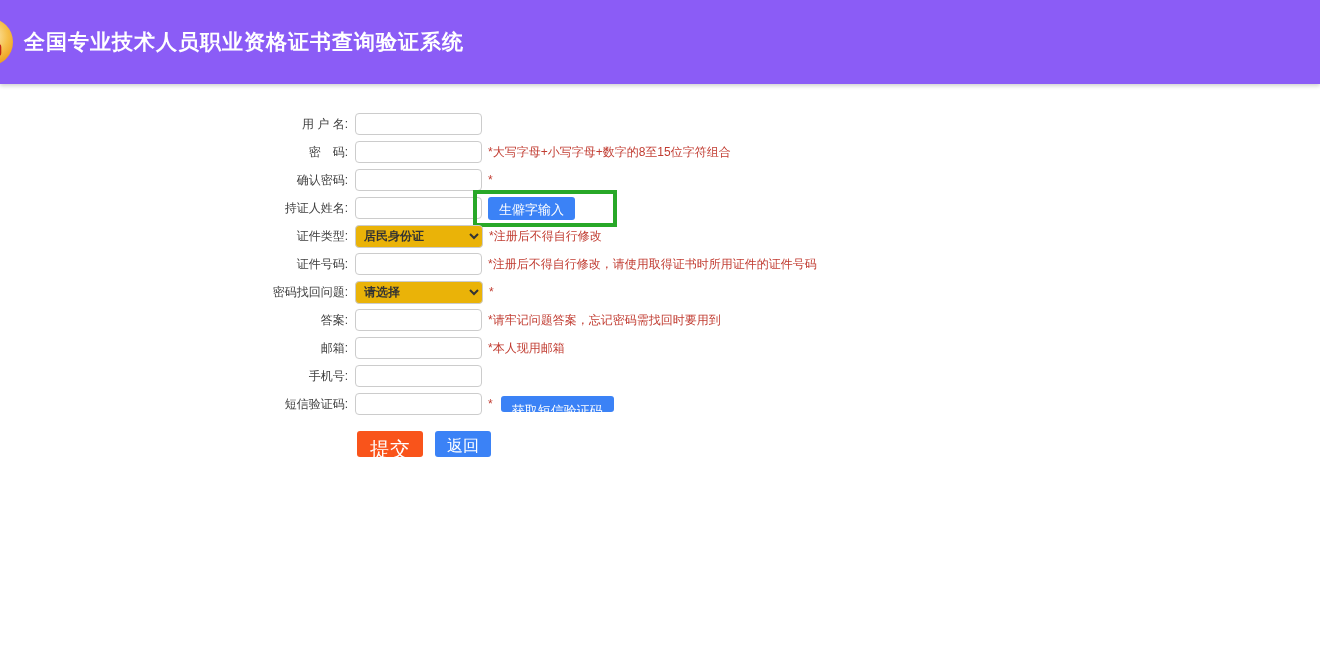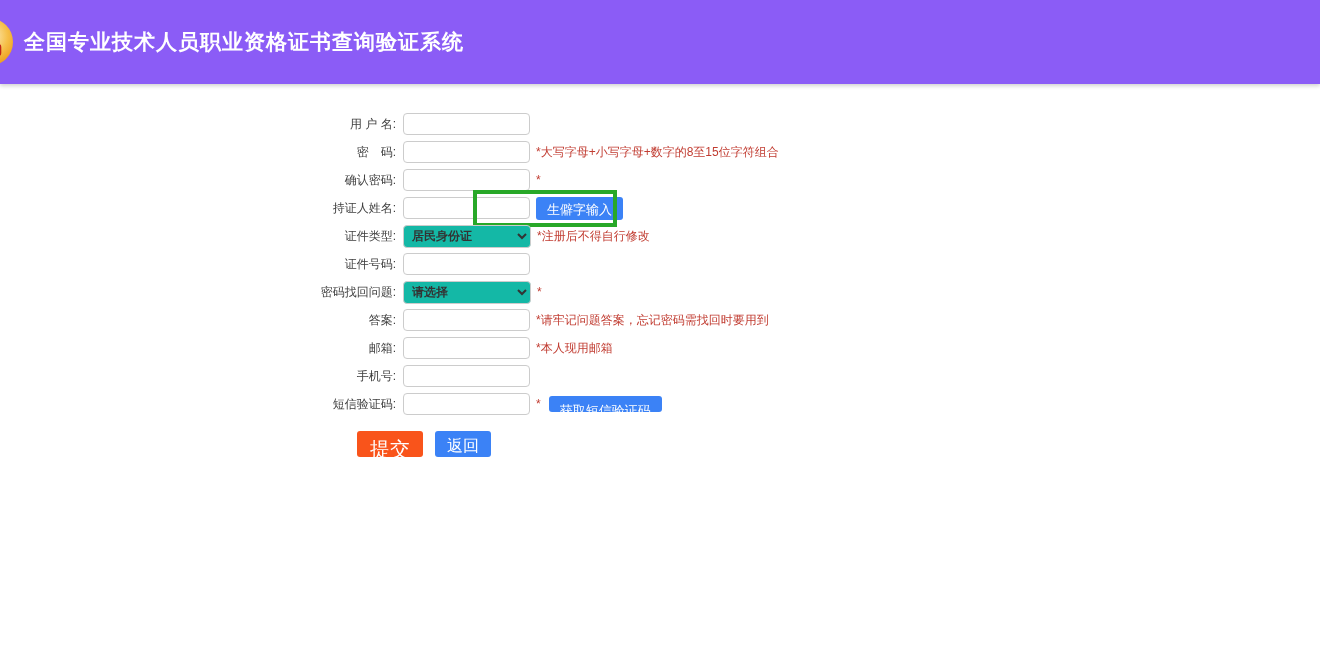--- a/index.html
+++ b/index.html
@@ -17,35 +17,35 @@
   .header-inner{display:flex;align-items:center;gap:10px;position:relative;left:-36px;}
   .logo{width:50px;height:50px;flex:0 0 auto;display:block;}
   .title{
     color:#ffffff;font-size:21px;font-weight:bold;margin:0;letter-spacing:1px;
     white-space:nowrap;
   }
   
   .form{margin-top:29px;}
   .row{
     display:flex;align-items:center;height:22px;margin-bottom:6px;
-    position:relative;white-space:nowrap;padding-left:48px;
+    position:relative;white-space:nowrap;
   }
   .lbl{
     display:inline-block;width:120px;margin-left:228px;margin-right:7px;
     text-align:right;font-size:12px;color:#404040;flex:0 0 auto;
   }
   .inp{
     width:127px;height:22px;box-sizing:border-box;flex:0 0 auto;
     border:1px solid #cccccc;border-radius:4px;padding:2px 6px;
     font-size:12px;font-family:inherit;outline:none;background:#fff;
   }
   .sel{
     width:128px;height:23px;box-sizing:border-box;flex:0 0 auto;
     border:1px solid #cccccc;border-radius:4px;padding:1px 4px;
-    font-size:12px;font-weight:bold;color:#333;background:#14b8a6;
+    font-size:12px;font-weight:bold;color:#333;background:#eab308;
     font-family:inherit;outline:none;
   }
   .hint{
     margin-left:6px;font-size:12px;color:#c13c31;flex:0 0 auto;
   }
   .btn-blue{
     background:#3b82f6;color:#ffffff;border:none;border-radius:3px;
     font-size:13px;font-family:inherit;cursor:pointer;flex:0 0 auto;
   }
   .btn-rare{margin-left:6px;padding:4px 11px;height:23px;}
@@ -122,20 +122,21 @@
     <label class="lbl">证件类型:</label>
     <select class="sel">
       <option>居民身份证</option>
     </select>
     <span class="hint">*注册后不得自行修改</span>
   </div>
 
   <div class="row">
     <label class="lbl">证件号码:</label>
     <input class="inp" type="text" style="">
+    <span class="hint">*注册后不得自行修改，请使用取得证书时所用证件的证件号码</span>
   </div>
 
   <div class="row">
     <label class="lbl">密码找回问题:</label>
     <select class="sel">
       <option>请选择</option>
     </select>
     <span class="hint">*</span>
   </div>
 

